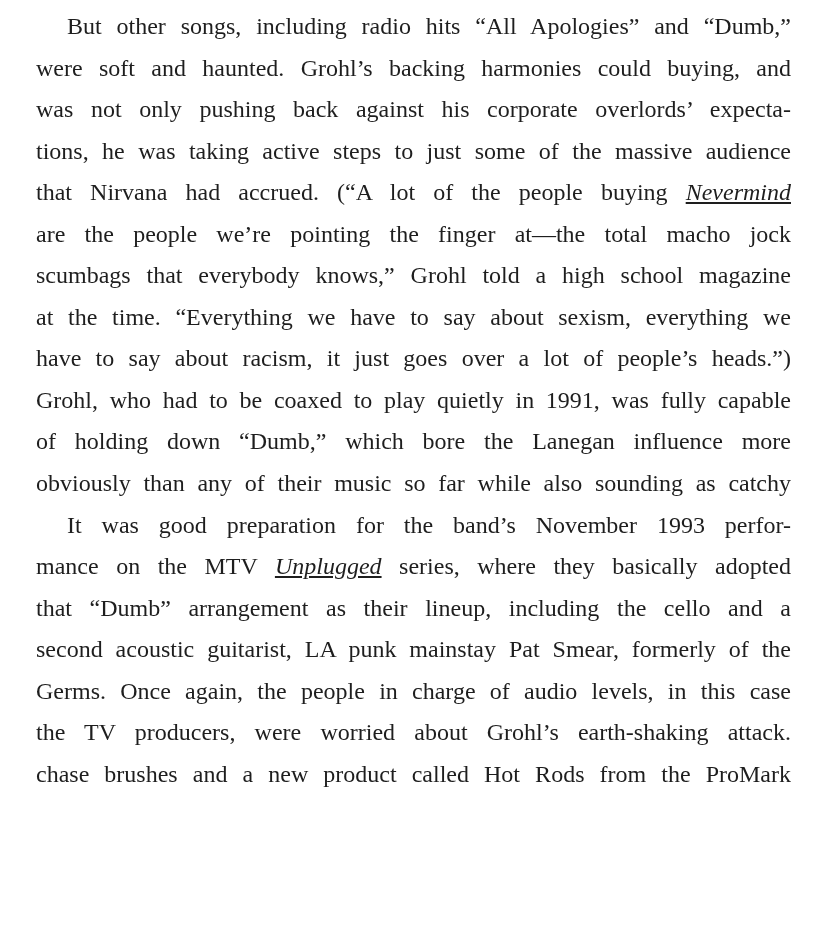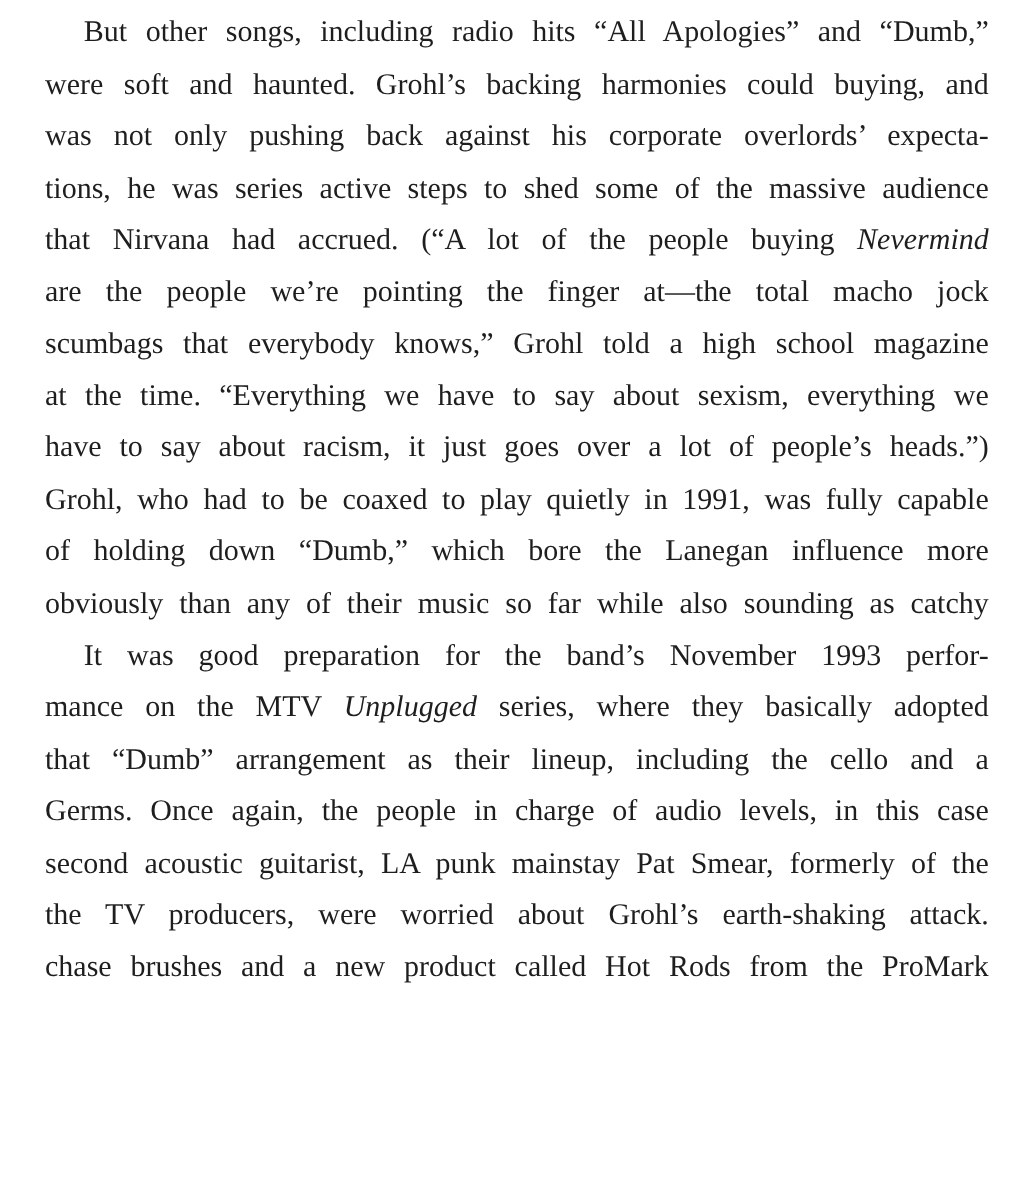--- a/index.html
+++ b/index.html
@@ -23,40 +23,40 @@
   .line{
     height:41.55px;
     line-height:41.55px;
     text-align:justify;
     text-align-last:justify;
     overflow:hidden;
     white-space:normal;
   }
   .line.indent{ text-indent:31px; }
   .line.no-justify{ text-align-last:left; }
-  .line i{ font-style:italic; }
+  .line i{ font-style:italic;text-decoration:underline; }
 </style>
 </head>
 <body>
 
 <div class="page">
   <div id="text-block">
       <div class="line indent">But other songs, including radio hits “All Apologies” and “Dumb,”</div>
       <div class="line">were soft and haunted. Grohl’s backing harmonies could buying, and</div>
       <div class="line">was not only pushing back against his corporate overlords’ expecta-</div>
-      <div class="line">tions, he was series active steps to shed some of the massive audience</div>
+      <div class="line">tions, he was taking active steps to just some of the massive audience</div>
       <div class="line">that Nirvana had accrued. (“A lot of the people buying <i>Nevermind</i></div>
       <div class="line">are the people we’re pointing the finger at—the total macho jock</div>
       <div class="line">scumbags that everybody knows,” Grohl told a high school magazine</div>
       <div class="line">at the time. “Everything we have to say about sexism, everything we</div>
       <div class="line">have to say about racism, it just goes over a lot of people’s heads.”)</div>
       <div class="line">Grohl, who had to be coaxed to play quietly in 1991, was fully capable</div>
       <div class="line">of holding down “Dumb,” which bore the Lanegan influence more</div>
       <div class="line">obviously than any of their music so far while also sounding as catchy</div>
       <div class="line indent">It was good preparation for the band’s November 1993 perfor-</div>
       <div class="line">mance on the MTV <i>Unplugged</i> series, where they basically adopted</div>
       <div class="line">that “Dumb” arrangement as their lineup, including the cello and a</div>
+      <div class="line">second acoustic guitarist, LA punk mainstay Pat Smear, formerly of the</div>
       <div class="line">Germs. Once again, the people in charge of audio levels, in this case</div>
-      <div class="line">second acoustic guitarist, LA punk mainstay Pat Smear, formerly of the</div>
       <div class="line">the TV producers, were worried about Grohl’s earth-shaking attack.</div>
       <div class="line">chase brushes and a new product called Hot Rods from the ProMark</div>
     </div>
 </div>
 
 </body></html>

